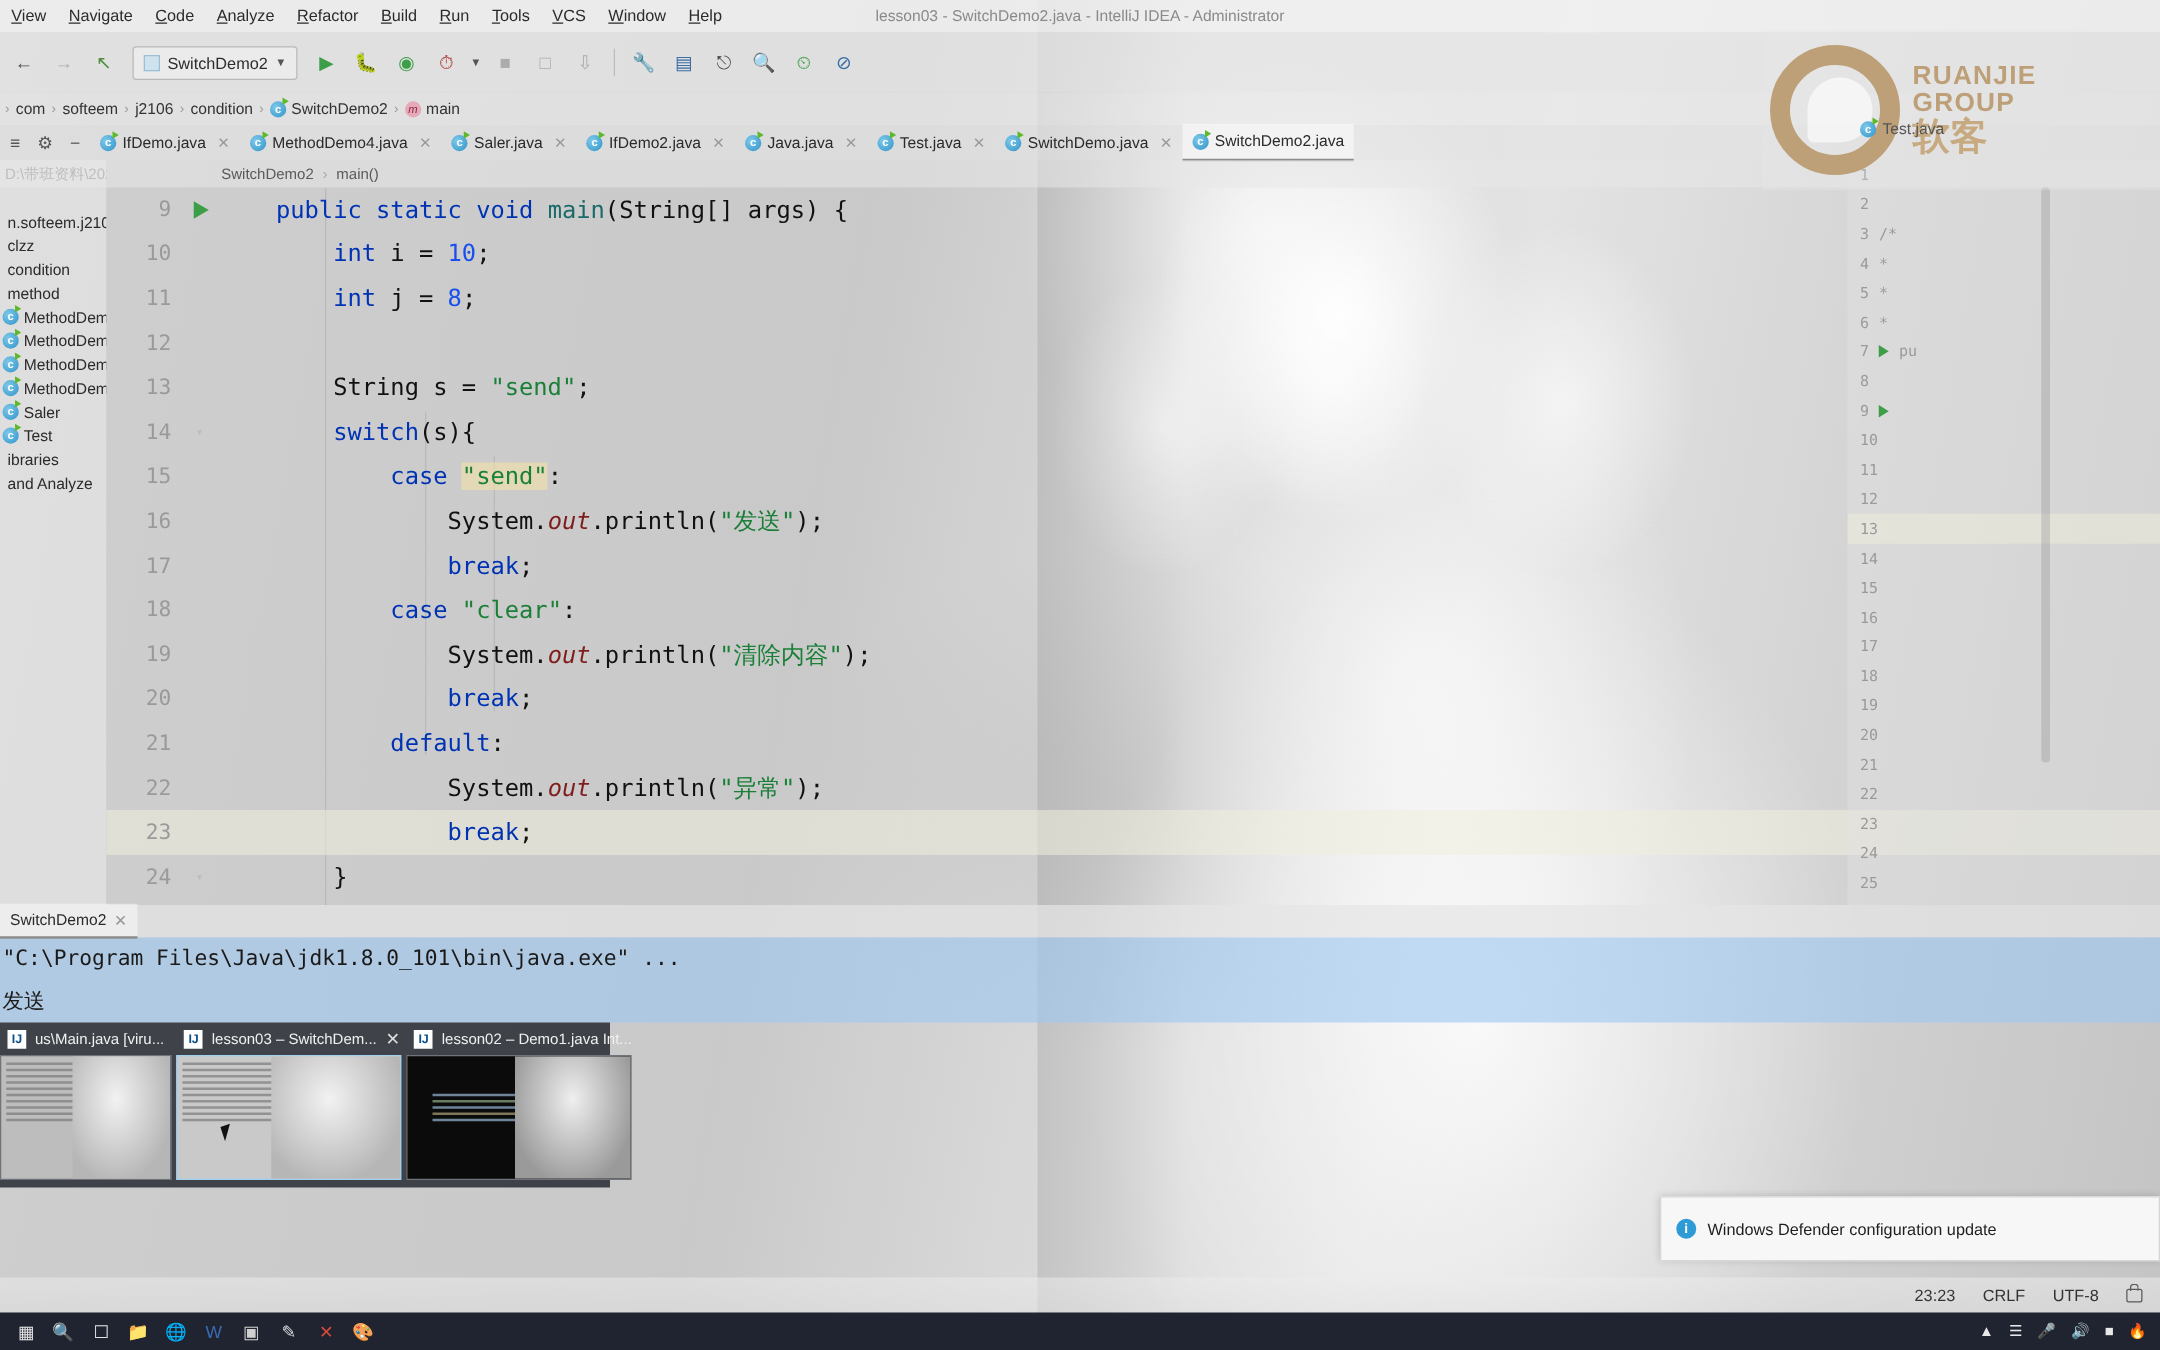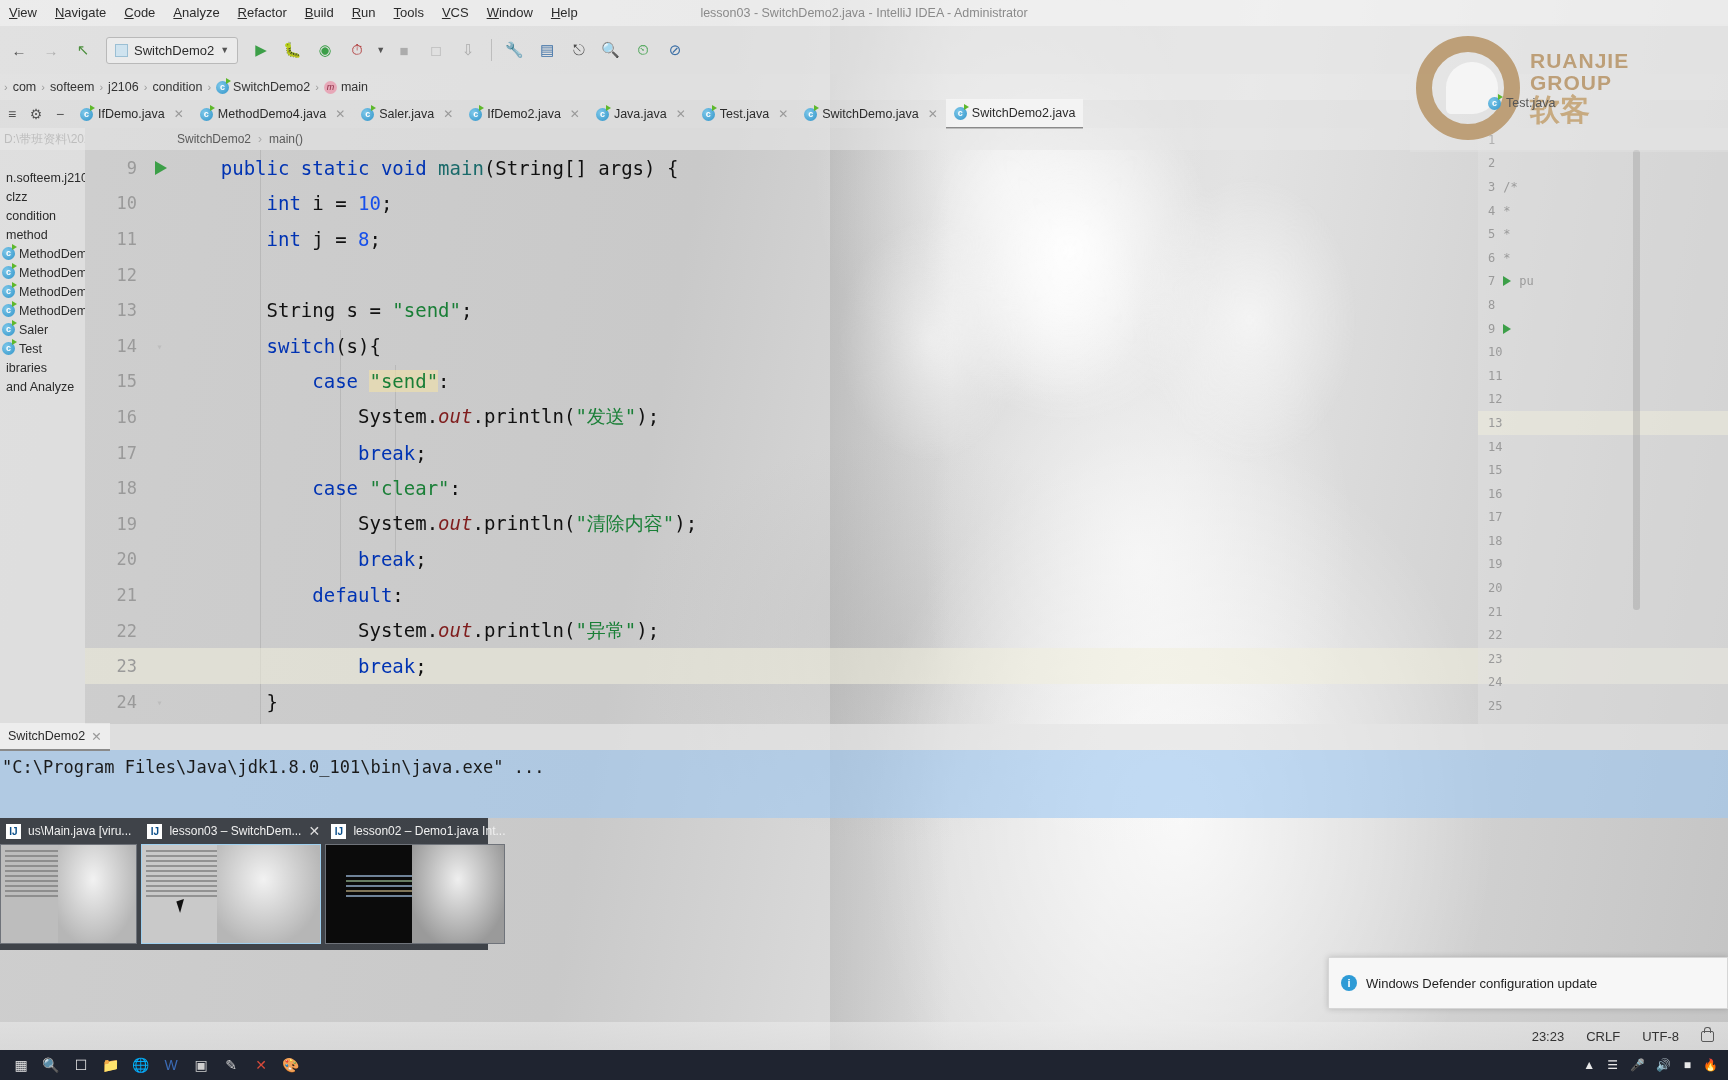--- a/index.html
+++ b/index.html
@@ -548,20 +548,21 @@
 
   <div id="runpanel">
     <div id="runtabs">
       <span class="rt">
         <span>SwitchDemo2</span>
         <span class="x">✕</span>
       </span>
     </div>
     <div id="console">
       <div class="cl">"C:\Program Files\Java\jdk1.8.0_101\bin\java.exe" ...</div>
+      <div class="cl">发送</div>
     </div>
   </div>
 
   <div id="statusbar">
     <span>23:23</span>
     <span>CRLF</span>
     <span>UTF-8</span>
     <span class="lock"></span>
   </div>
 </div>

